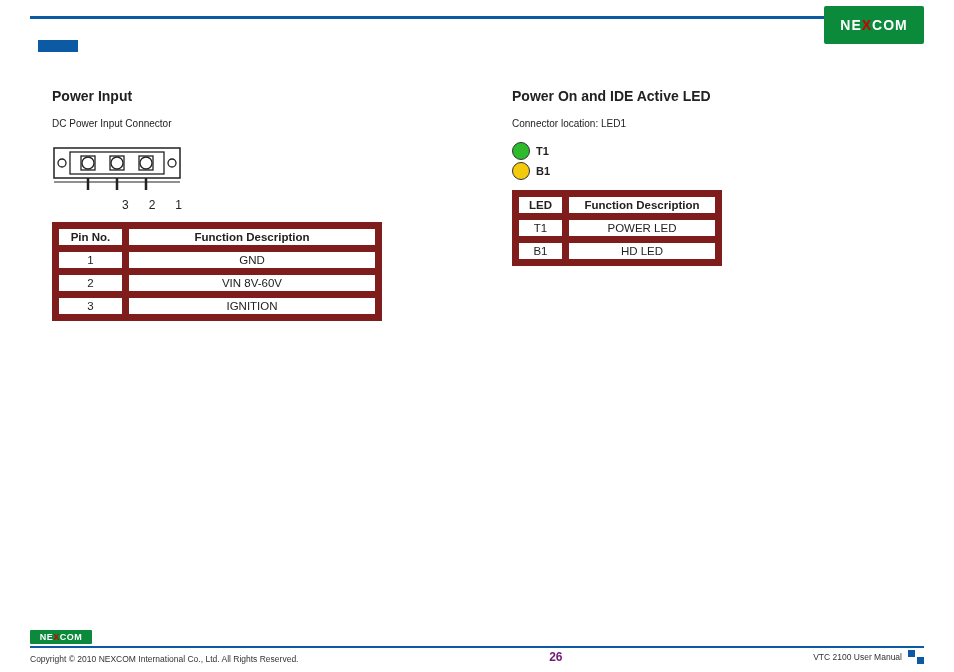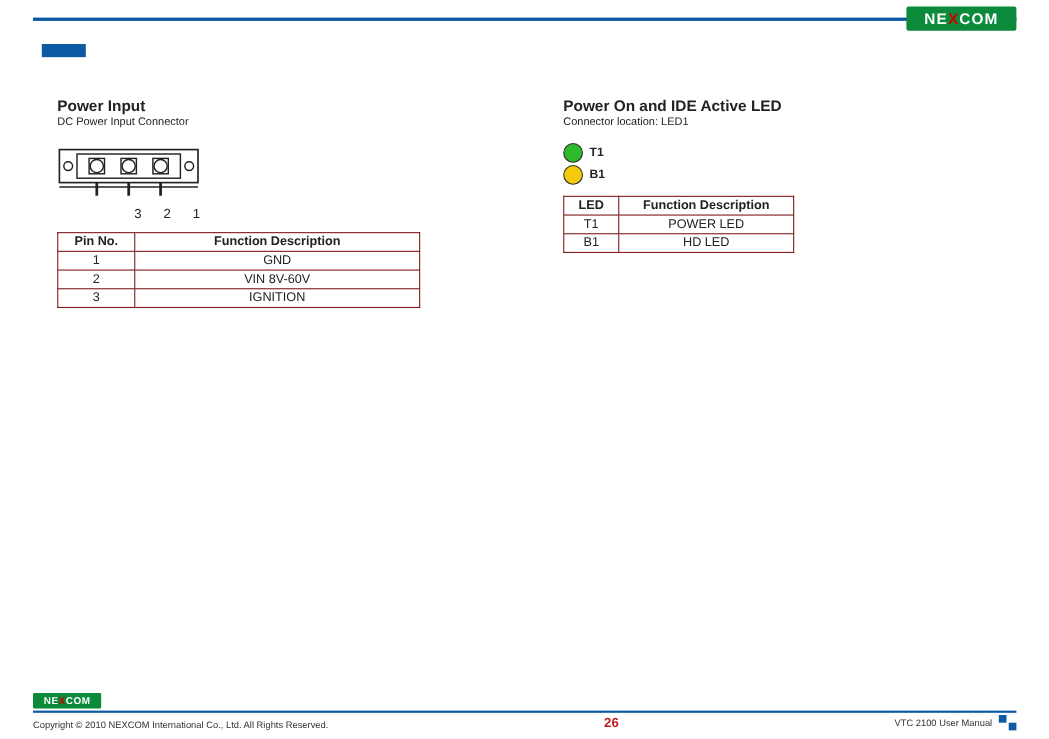--- a/index.html
+++ b/index.html
@@ -7,41 +7,41 @@
   .page {
     position: relative;
     width: 954px;
     height: 672px;
     padding: 18px 30px 0 30px;
   }
   
   .top-line { position: absolute; left: 30px; right: 30px; top: 16px; height: 3px; background: #0c59a4; }
   .top-logo {
     position: absolute; right: 30px; top: 6px;
-    height: 22px; width: 100px; background: #0a8a3a; display: flex; align-items: center; justify-content: center;
+    height: 38px; width: 100px; background: #0a8a3a; display: flex; align-items: center; justify-content: center;
     border-radius: 2px;
   }
   .top-logo-text { color: #fff; font-weight: bold; font-size: 14px; letter-spacing: 1px; font-family: Arial, sans-serif;}
   .top-logo-text .x { color: #cc0000; }
   .top-tab { position: absolute; left: 38px; top: 40px; width: 40px; height: 12px; background: #0c59a4; }
 
   
   .body { position: absolute; left: 52px; right: 40px; top: 88px; display: flex; gap: 60px; }
   .col { flex: 0 0 400px; }
 
-  h4.section-title { font-size: 14px; font-weight: bold; margin-bottom: 0; }
+  h4.section-title { font-size: 14px; font-weight: bold; margin-bottom: 12px; }
   .subline { font-size: 10px; line-height: 1.55; }
 
   
   .conn-diagram { margin-top: 10px; margin-bottom: 8px; }
   .pin-labels { display: flex; width: 120px; margin-left: 10px; font-size: 12px; gap: 20px; flex-direction: row-reverse; padding-left: 6px; }
 
   
   table.data { border-collapse: collapse; margin-top: 10px; font-size: 11.5px; }
-  table.data th, table.data td { border: 1px solid #7f1d1d; text-align: center; padding: 2px 6px; }
+  table.data th, table.data td { border: 7px solid #7f1d1d; text-align: center; padding: 2px 6px; }
   table.data th { font-weight: bold; }
   .tbl-pin { width: 330px; }
   .tbl-pin th:first-child, .tbl-pin td:first-child { width: 70px; text-align: center; }
   .tbl-led { width: 210px; margin-top: 12px; }
   .tbl-led th:first-child, .tbl-led td:first-child { width: 50px; }
 
   
   .led-diagram { margin-top: 10px; }
   .led-row { display: flex; align-items: center; gap: 6px; margin-bottom: 2px; }
   .led-circle { width: 18px; height: 18px; border-radius: 50%; border: 1px solid #333; }
@@ -53,21 +53,21 @@
   .footer {
     position: absolute; left: 30px; right: 30px; bottom: 8px;
   }
   .footer-line { height: 2px; background: #0c59a4; margin-bottom: 2px; }
   .footer-row { display: flex; align-items: flex-end; justify-content: space-between; font-size: 8.5px; color: #333; }
   .footer-logo {
     height: 14px; width: 62px; background: #0a8a3a; display: inline-flex; align-items: center; justify-content: center;
     color: #fff; font-weight: bold; font-size: 9px; letter-spacing: 0.5px; margin-bottom: 2px; border-radius: 1px;
   }
   .footer-logo .x { color: #cc0000; }
-  .page-num { font-size: 12px; font-weight: bold; color: #b91c1c; }
+  .page-num { font-size: 12px; font-weight: bold; color: #701a75; }
   .footer-right { display:flex; align-items:center; gap:6px; }
   .footer-deco {
     display:inline-block; width:16px; height:14px;
     background:
       linear-gradient(#0c59a4,#0c59a4) left top/7px 7px no-repeat,
       linear-gradient(#0c59a4,#0c59a4) right bottom/7px 7px no-repeat;
   }
 </style>
 </head>
 <body>

